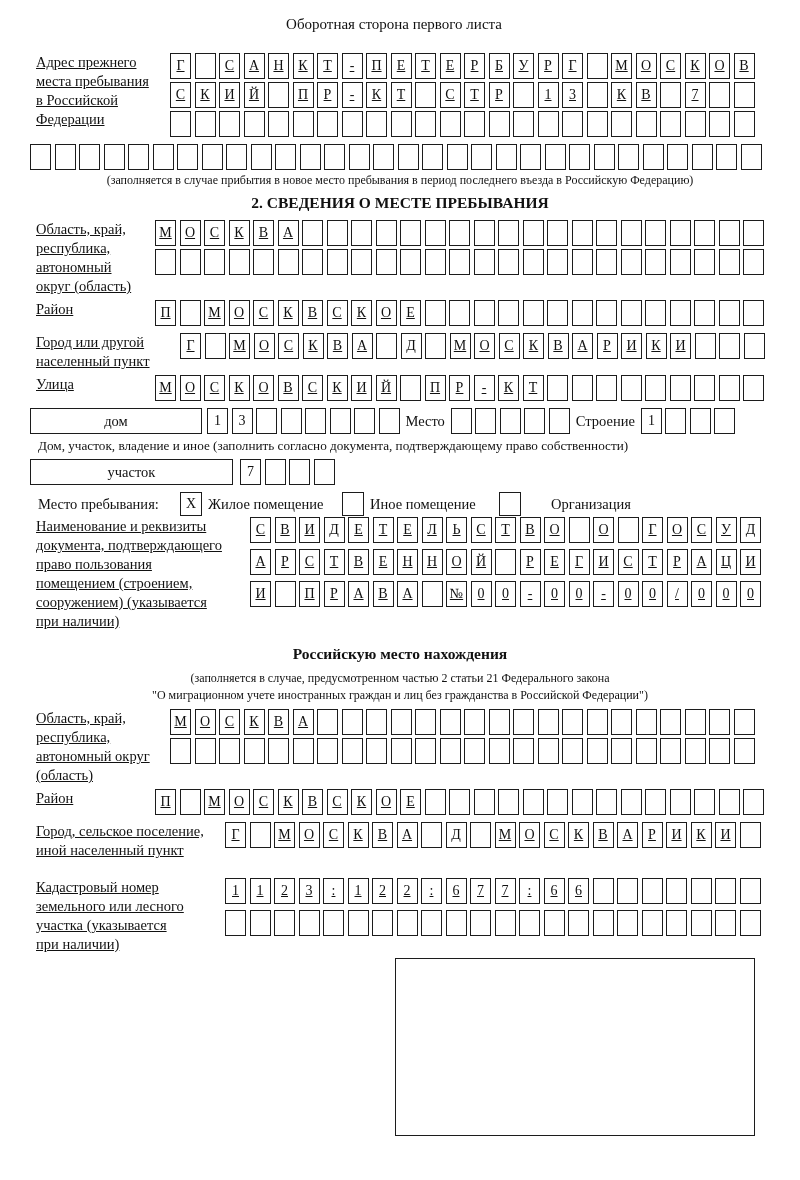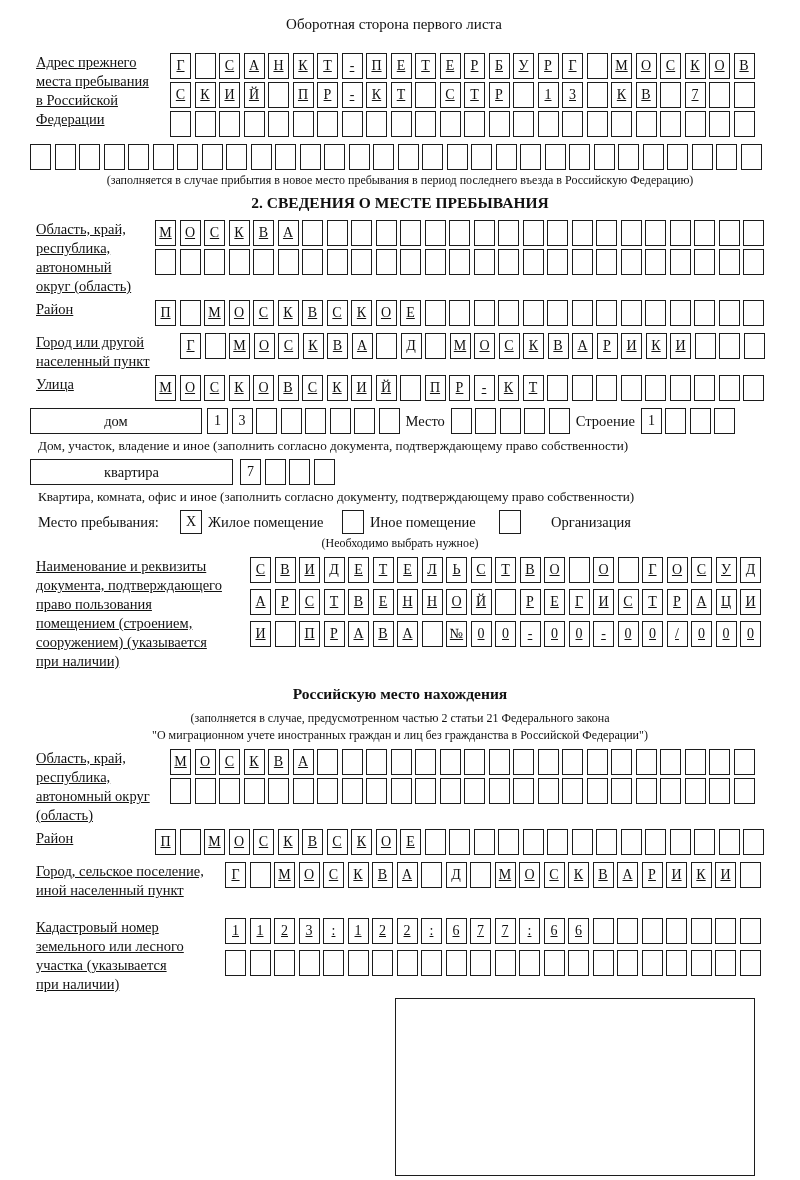--- a/index.html
+++ b/index.html
@@ -364,40 +364,38 @@
     <div class="cellrow">
         <div class="cell">1</div>
         <div class="cell"></div>
         <div class="cell"></div>
         <div class="cell"></div>
       </div>
   </div>
   <div class="leftnote">Дом, участок, владение и иное (заполнить согласно документа, подтверждающему право собственности)</div>
 
   <div class="formrow">
-    <div class="namedbox" style="width:203px;">квартира</div>
+    <div class="namedbox" style="width:203px;">участок</div>
     <div class="cellrow" style="margin-left:7px;">
         <div class="cell">7</div>
         <div class="cell"></div>
         <div class="cell"></div>
         <div class="cell"></div>
       </div>
   </div>
-  <div class="leftnote">Квартира, комната, офис и иное (заполнить согласно документу, подтверждающему право собственности)</div>
 
   <div class="stayrow">
     <span class="staylbl" style="padding-left:8px;width:150px;">Место пребывания:</span>
     <div class="chk">X</div>
     <span class="staylbl" style="width:140px;">Жилое помещение</span>
     <div class="chk"></div>
     <span class="staylbl" style="width:135px;">Иное помещение</span>
     <div class="chk"></div>
     <span class="staylbl" style="padding-left:30px;">Организация</span>
   </div>
-  <div class="note">(Необходимо выбрать нужное)</div>
 
   <div class="formrow blk">
     <div class="lbl w220">Наименование и реквизиты
 документа, подтверждающего
 право пользования
 помещением (строением,
 сооружением) (указывается
 при наличии)</div>
     <div class="cellcol">
       <div class="cellrow loose">

